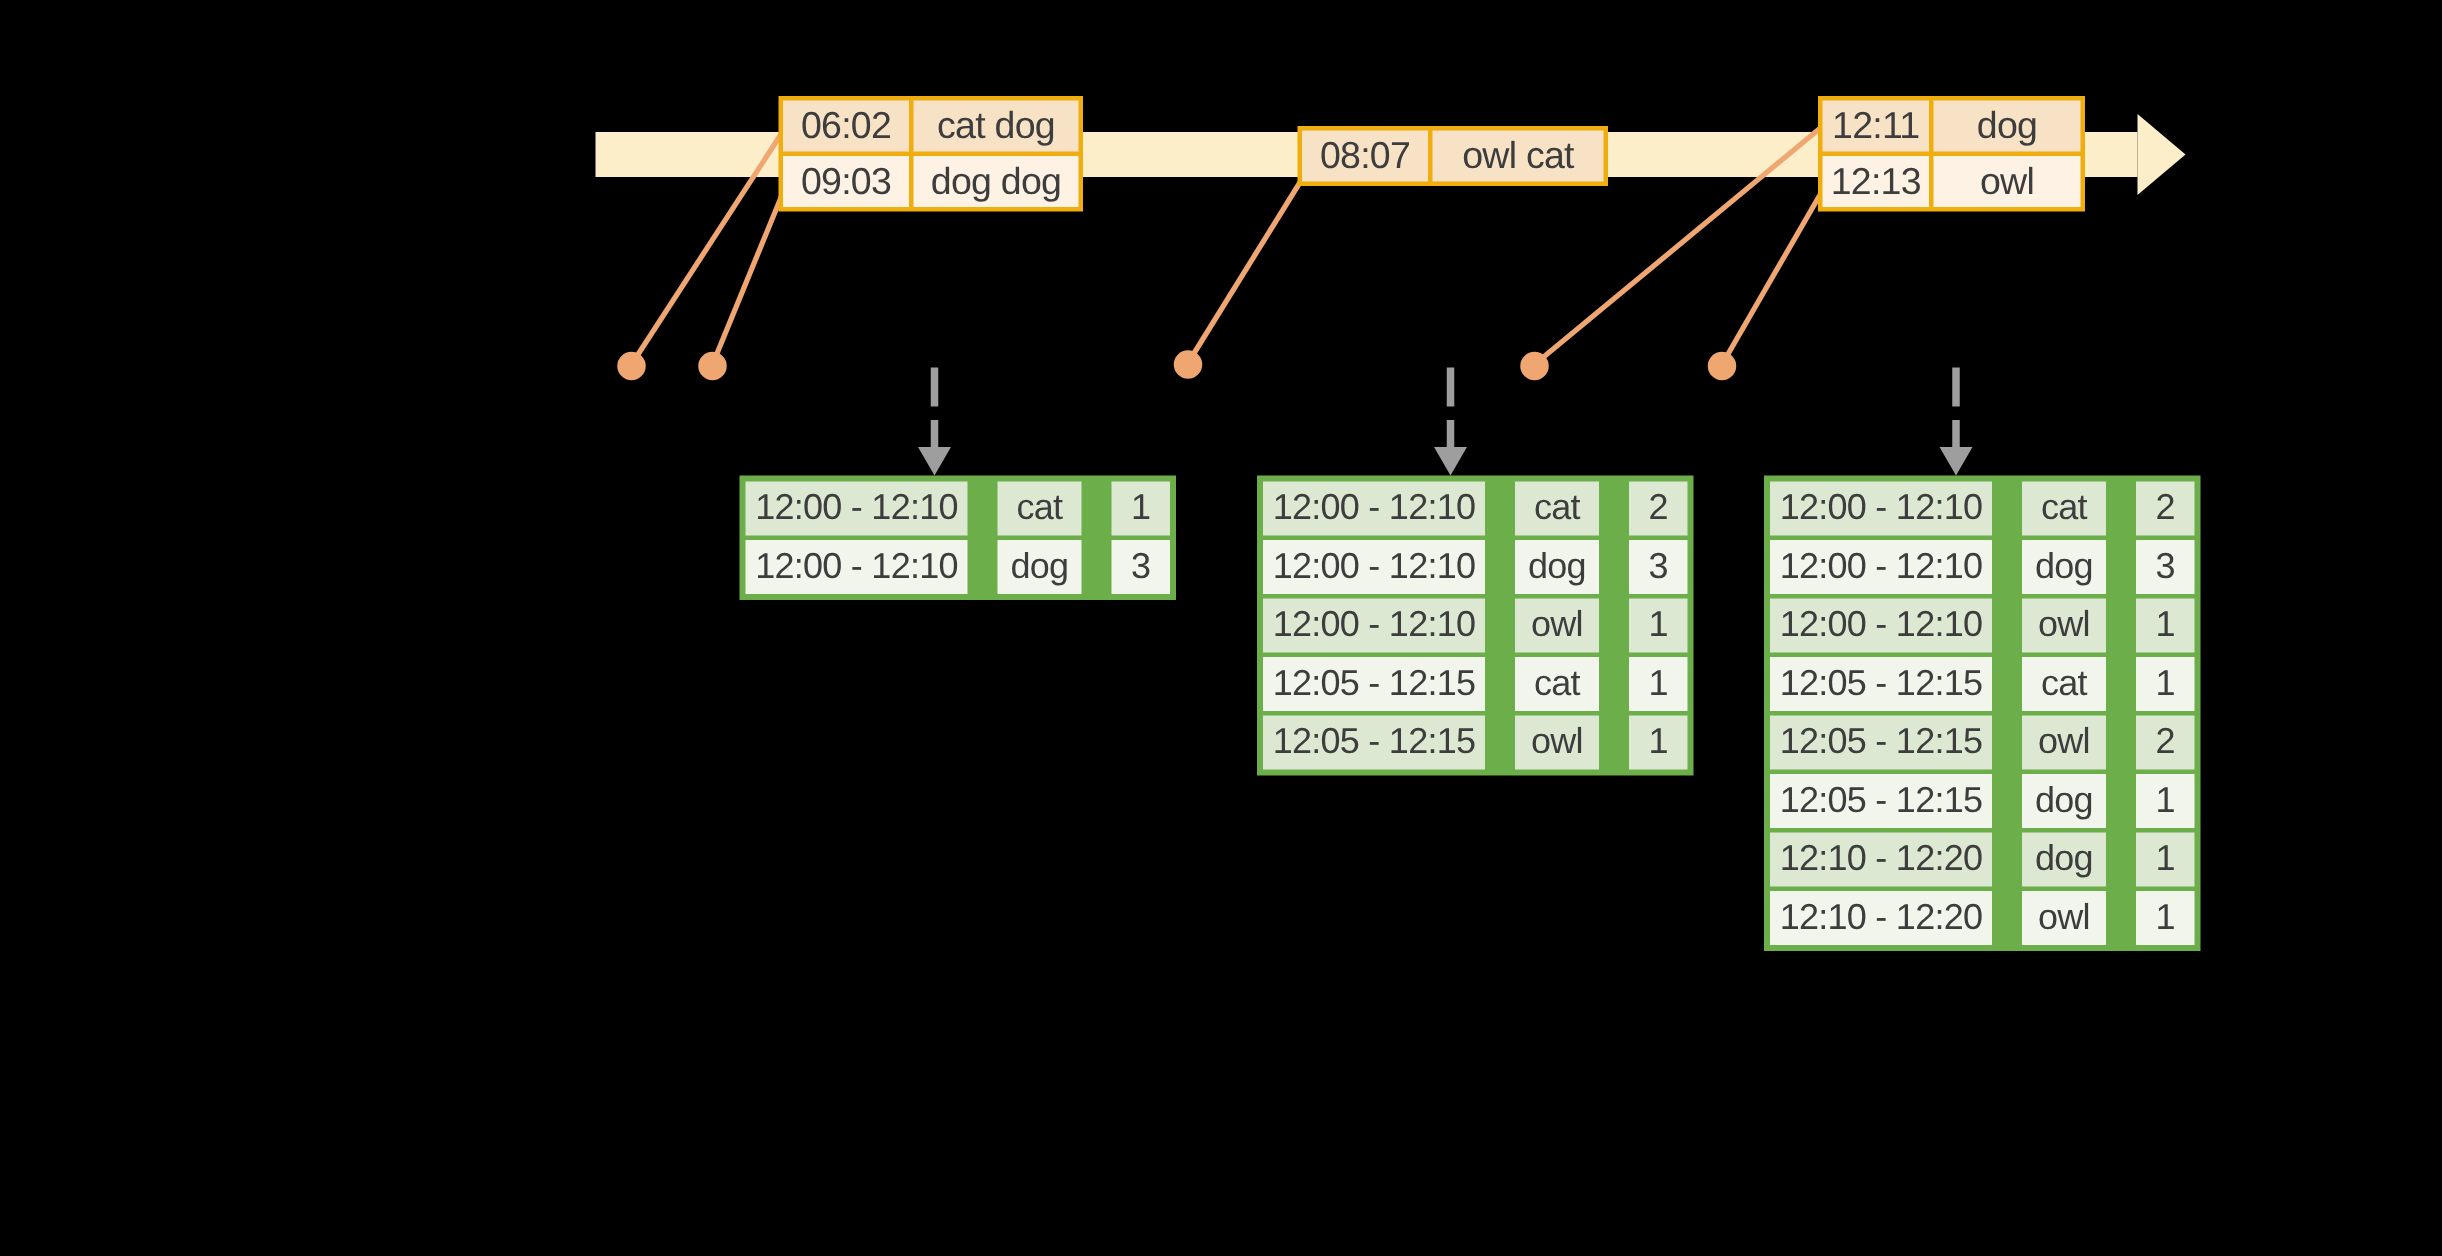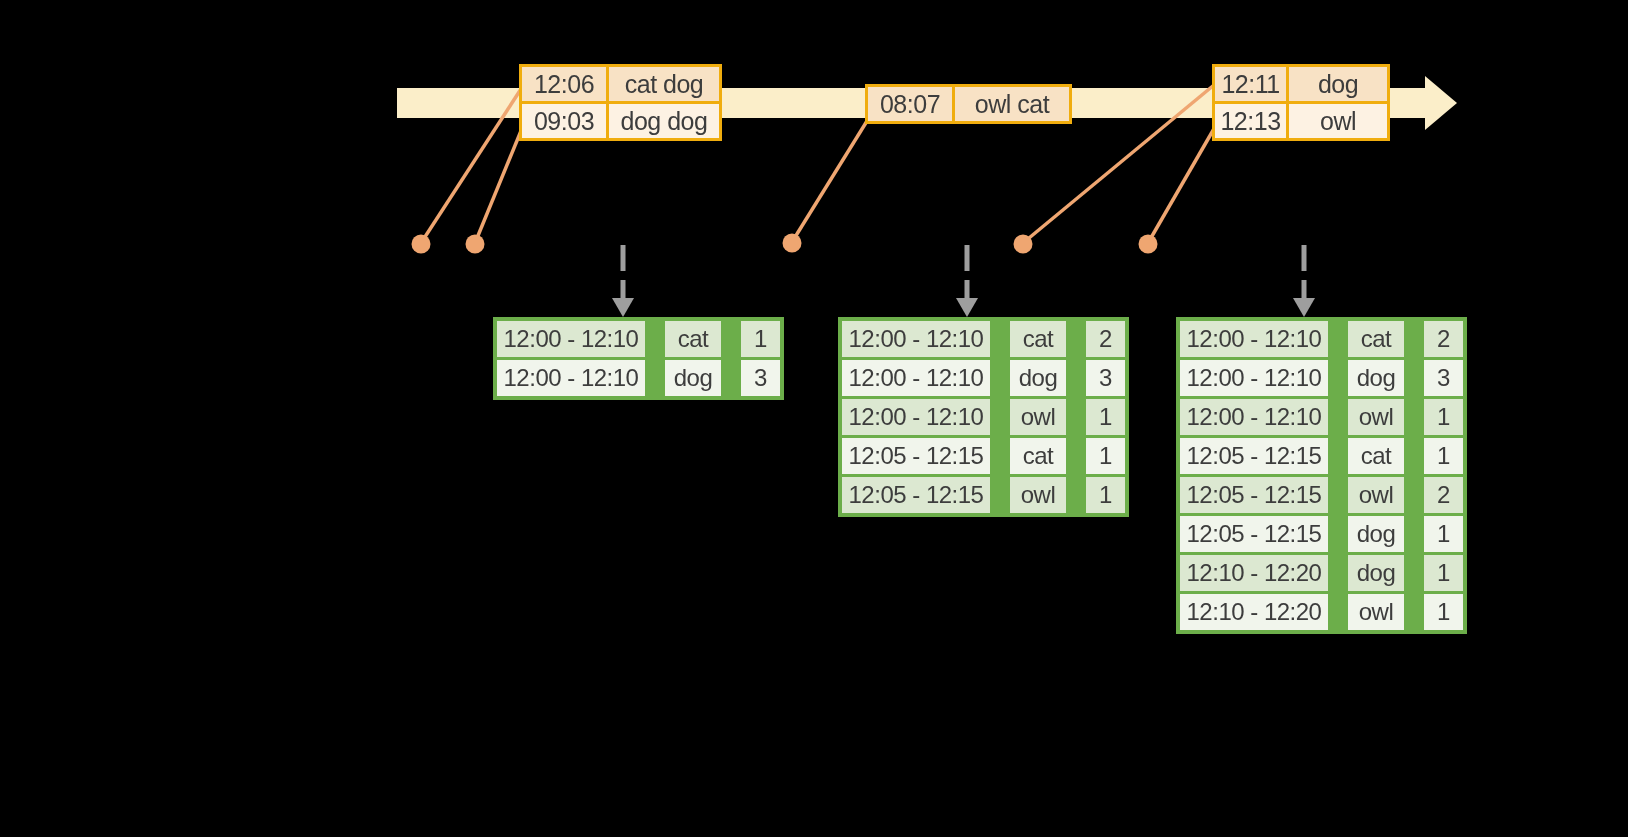--- a/index.html
+++ b/index.html
@@ -102,21 +102,21 @@
       <polygon points="612,298 634,298 623,317" stroke="none"></polygon>
       <line x1="967" y1="245" x2="967" y2="302" stroke-dasharray="26 9"></line>
       <polygon points="956,298 978,298 967,317" stroke="none"></polygon>
       <line x1="1304" y1="245" x2="1304" y2="302" stroke-dasharray="26 9"></line>
       <polygon points="1293,298 1315,298 1304,317" stroke="none"></polygon>
     </g>
   </svg>
 
   <div id="ebox1" class="ebox">
       <div class="grid-row">
-        <div class="cell">12:06</div>
+        <div class="cell">06:02</div>
         <div class="cell">cat dog</div>
       </div>
       <div class="grid-row">
         <div class="cell">09:03</div>
         <div class="cell">dog dog</div>
       </div>
     </div>
   <div id="ebox2" class="ebox">
       <div class="grid-row">
         <div class="cell">08:07</div>

